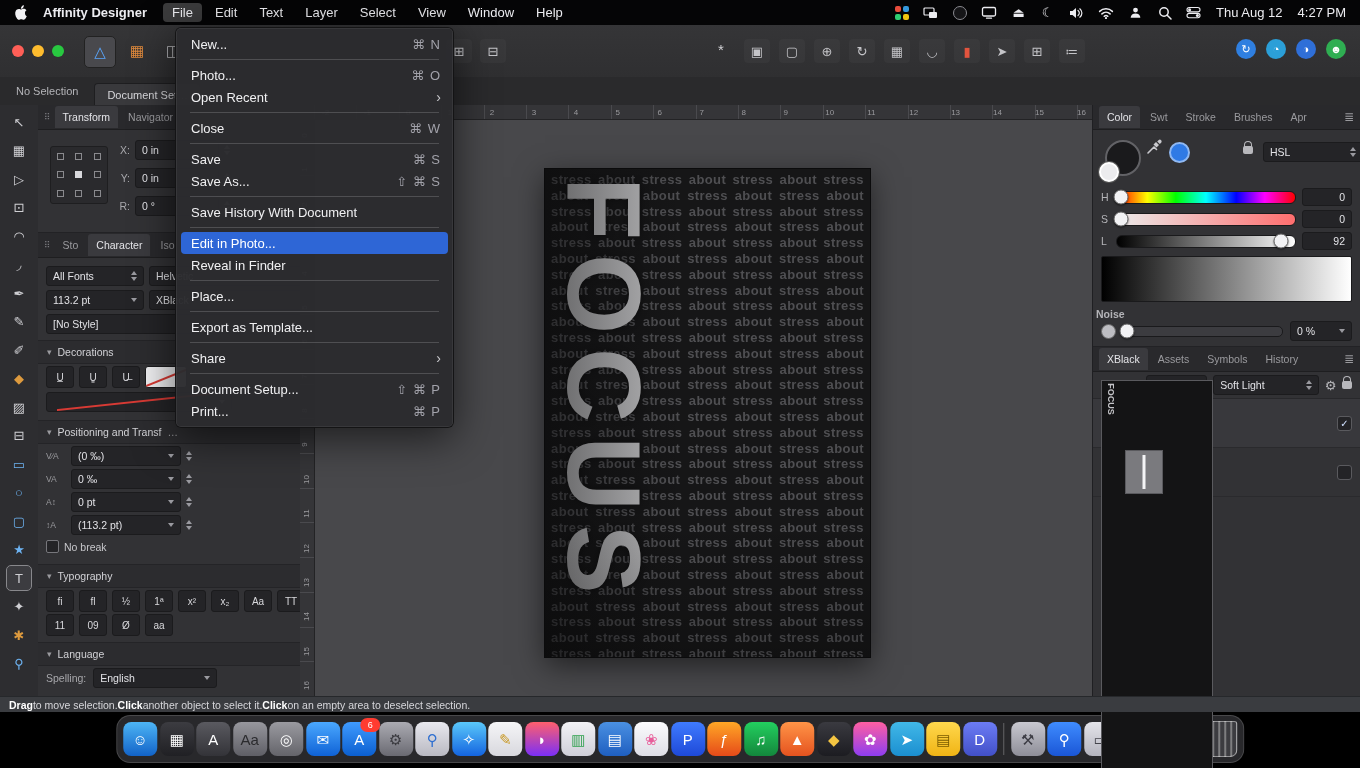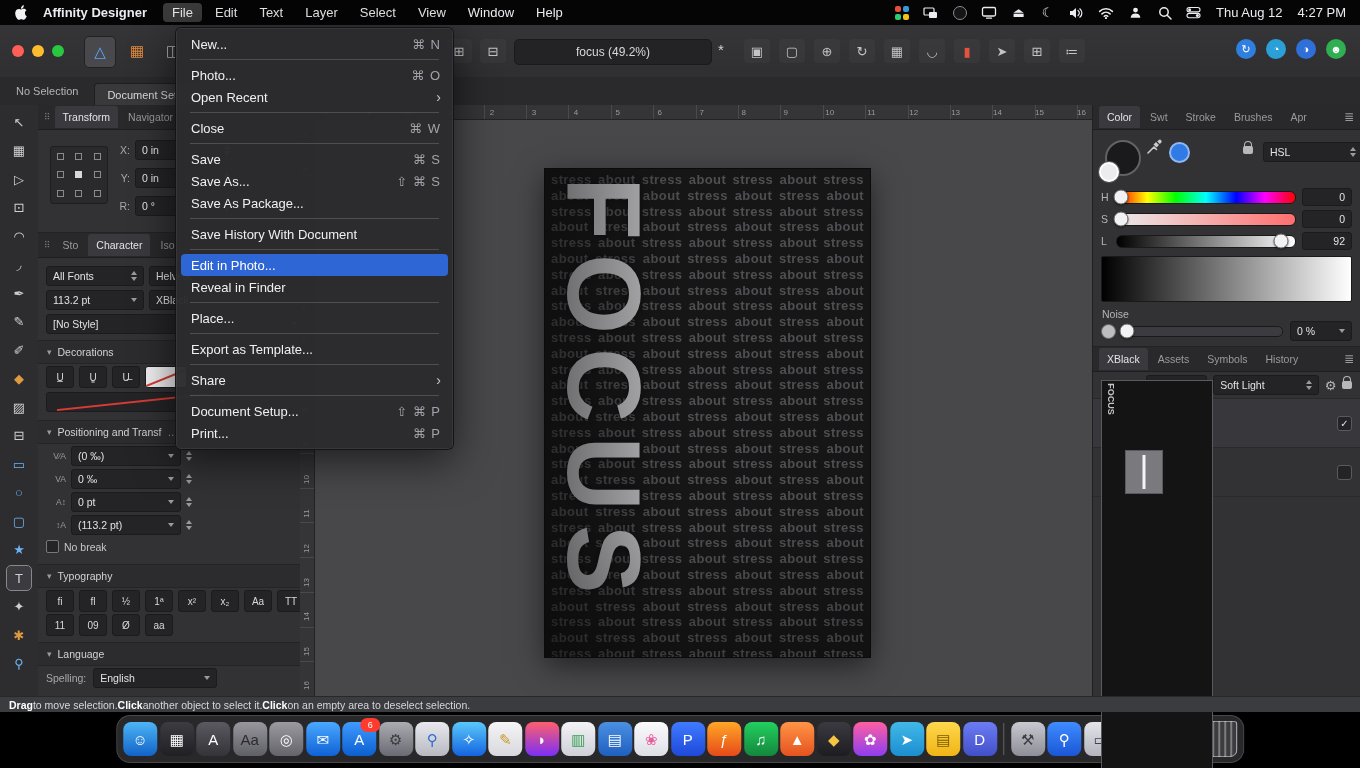--- a/index.html
+++ b/index.html
@@ -101,21 +101,21 @@
   .ell{color:#9a9a9e;}
   .ty-btn{width:26px;height:20px;background:#242427;border:1px solid #1b1b1d;border-radius:3px;
           display:flex;align-items:center;justify-content:center;font-size:10px;color:#d8d8dc;}
   .swatch-slash{width:40px;height:20px;background:#f0f0f2;border:1px solid #1b1b1d;border-radius:3px;
                 position:relative;overflow:hidden;}
   .swatch-slash::after{content:'';position:absolute;left:-6px;right:-6px;top:50%;height:2px;background:#d83a34;
                        transform:rotate(-22deg);}
   .line-style{width:172px;position:relative;}
   .line-style .slash{flex:1;height:2px;background:linear-gradient(90deg,transparent 0,transparent 2%,#d83a34 2%,#d83a34 98%,transparent 98%);
                      transform:rotate(-6deg);}
-  .pos-ic{width:20px;color:#9a9a9e;font-size:8.5px;text-align:right;flex:none;}
+  .pos-ic{width:20px;color:#9a9a9e;font-size:8.5px;text-align:left;flex:none;}
   .chk{width:11px;height:11px;background:#242427;border:1px solid #77777c;border-radius:2px;display:inline-block;}
   .sp-label{color:#a8a8ac;margin-right:2px;}
 
   
   .color-body{position:relative;height:216px;border-bottom:1px solid #222225;}
   .c-big{position:absolute;left:12px;top:10px;width:32px;height:32px;border-radius:50%;
          background:#1a1a1c;border:2px solid #626266;}
   .c-small{position:absolute;left:6px;top:32px;width:16px;height:16px;border-radius:50%;
            background:#ececee;border:2px solid #fff;box-shadow:0 0 0 1px #555;}
   .c-eyedrop{position:absolute;left:52px;top:8px;}
@@ -130,21 +130,21 @@
   .sl-label{width:9px;color:#b4b4b8;flex:none;}
   .sl-track{flex:1;height:11px;border-radius:6px;border:1px solid #1a1a1c;position:relative;}
   .h-track{background:linear-gradient(90deg,#f00,#ff0 17%,#0f0 33%,#0ff 50%,#00f 67%,#f0f 83%,#f00);}
   .s-track{background:linear-gradient(90deg,#ebebeb,#ff6e6e);}
   .l-track{background:linear-gradient(90deg,#000,#fff);}
   .sl-knob{position:absolute;top:50%;left:2%;width:13px;height:13px;border-radius:50%;background:#f2f2f4;
            border:1px solid #666;transform:translate(-50%,-50%);box-shadow:0 1px 2px rgba(0,0,0,.5);}
   .sl-val{width:36px;height:16px;justify-content:flex-end;}
   .grad{position:absolute;left:8px;right:8px;top:126px;height:44px;border:1px solid #1a1a1c;border-radius:2px;
         background:linear-gradient(90deg,#000,#fff);}
-  .noise-label{position:absolute;left:9px;top:178px;color:#b4b4b8;}
+  .noise-label{position:absolute;left:3px;top:178px;color:#b4b4b8;font-weight:bold;}
   .noise-row{position:absolute;left:8px;right:8px;top:192px;height:18px;display:flex;align-items:center;gap:7px;}
   .n-knob-icon{width:13px;height:13px;border-radius:50%;background:#bdbdc2;border:1px solid #666;flex:none;}
   .n-track{flex:1;height:9px;border-radius:5px;background:#3c3c40;border:1px solid #1a1a1c;position:relative;}
 
   
   .layers-body{position:relative;height:328px;}
   .op-row{height:26px;display:flex;align-items:center;gap:6px;padding:0 8px;border-bottom:1px solid #28282b;}
   .gear{color:#b8b8bc;font-size:13px;margin-left:auto;}
   .layer-row{height:48px;display:flex;align-items:center;gap:8px;padding:0 8px;border-bottom:1px solid #2a2a2d;}
   .layer-row.sel{background:#38383c;}
@@ -319,23 +319,20 @@
       </div>
       <div class="personas" id="personas">
           <span class="persona selected" style="color: rgb(90, 167, 255);">△</span>
           <span class="persona" style="color: rgb(224, 138, 60);">▦</span>
           <span class="persona" style="color: rgb(184, 184, 188);">◫</span>
         </div>
       <div class="tb-pre" id="tb-pre">
           <span class="tb-icon">⊞</span>
           <span class="tb-icon">⊟</span>
         </div>
-      <div class="title-pill">
-          <span>focus (49.2%)</span>
-        </div>
       <span class="star">*</span>
       <div class="tb-mid" id="tb-mid">
           <span class="tb-icon">▣</span>
           <span class="tb-icon">▢</span>
           <span class="tb-icon">⊕</span>
           <span class="tb-icon">↻</span>
           <span class="tb-icon">▦</span>
           <span class="tb-icon">◡</span>
           <span class="tb-icon" style="color: rgb(226, 84, 62);">▮</span>
           <span class="tb-icon">➤</span>
@@ -768,23 +765,20 @@
       </div>
       <div class="fm-sep"></div>
       <div class="fm-item">
         <span class="fm-label">Save</span>
         <span class="fm-short">⌘ S</span>
       </div>
       <div class="fm-item">
         <span class="fm-label">Save As...</span>
         <span class="fm-short">⇧ ⌘ S</span>
       </div>
-      <div class="fm-item">
-        <span class="fm-label">Save As Package...</span>
-      </div>
       <div class="fm-sep"></div>
       <div class="fm-item">
         <span class="fm-label">Save History With Document</span>
       </div>
       <div class="fm-sep"></div>
       <div class="fm-item hl">
         <span class="fm-label">Edit in Photo...</span>
       </div>
       <div class="fm-item">
         <span class="fm-label">Reveal in Finder</span>

